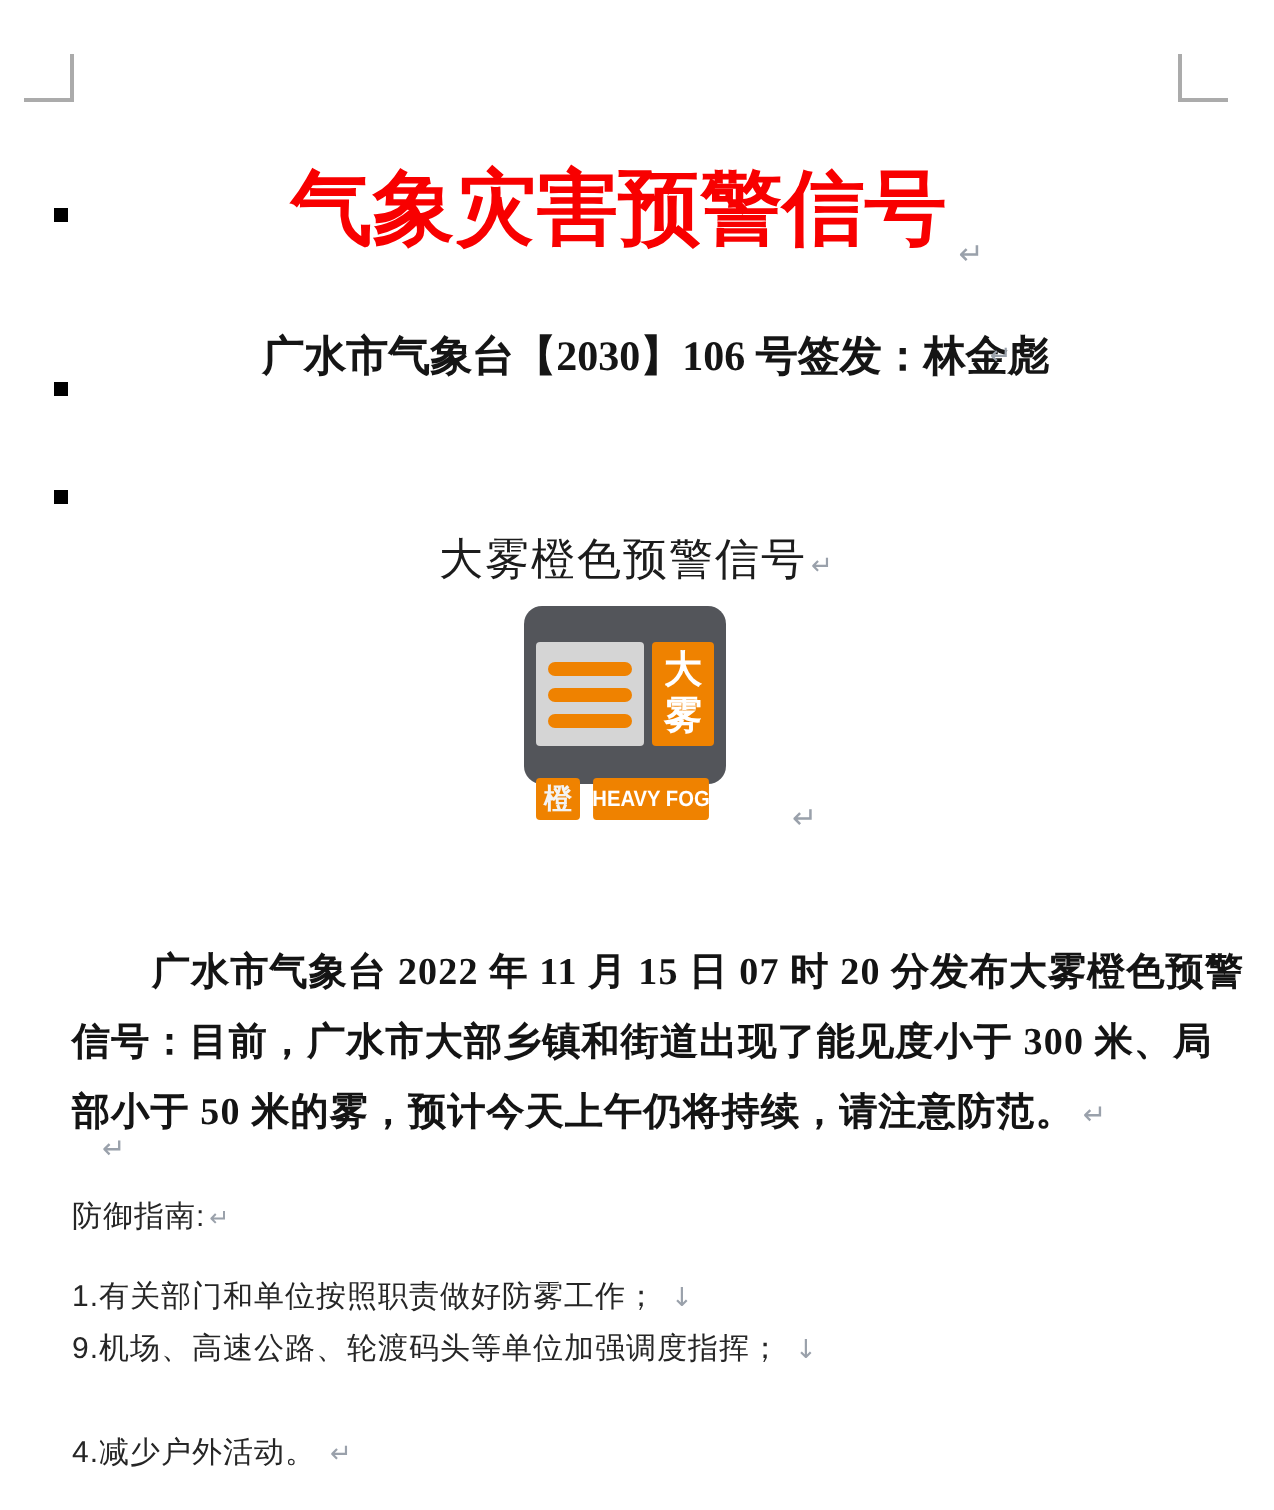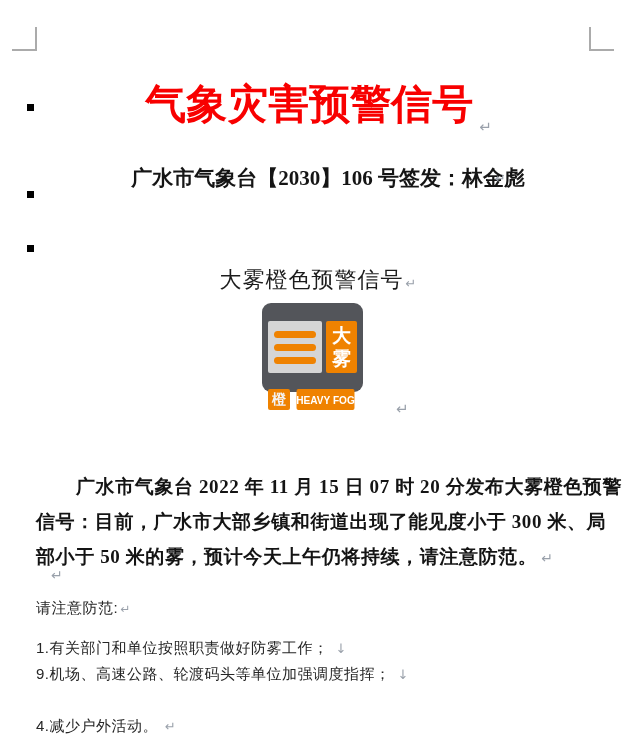--- a/index.html
+++ b/index.html
@@ -157,20 +157,20 @@
 
   <div class="body-par">
     <div class="bline indent">广水市气象台 2022 年 11 月 15 日 07 时 20 分发布大雾橙色预警</div>
     <div class="bline">信号：目前，广水市大部乡镇和街道出现了能见度小于 300 米、局</div>
     <div class="bline"><span>部小于 50 米的雾，预计今天上午仍将持续，请注意防范。</span><span class="pilcrow">↵</span></div>
   </div>
 
   <span class="pilcrow empty-pilcrow">↵</span>
 
   <div class="guide-head">
-    <span>请注意防范:</span><span class="pilcrow">↵</span>
+    <span>防御指南:</span><span class="pilcrow">↵</span>
   </div>
 
   <div class="guide-item gi1"><span>1.有关部门和单位按照职责做好防雾工作；</span><span class="mark">↓</span></div>
   <div class="guide-item gi2"><span>9.机场、高速公路、轮渡码头等单位加强调度指挥；</span><span class="mark">↓</span></div>
   <div class="guide-item gi4"><span>4.减少户外活动。</span><span class="mark">↵</span></div>
 
 </div>
 
 </body></html>

